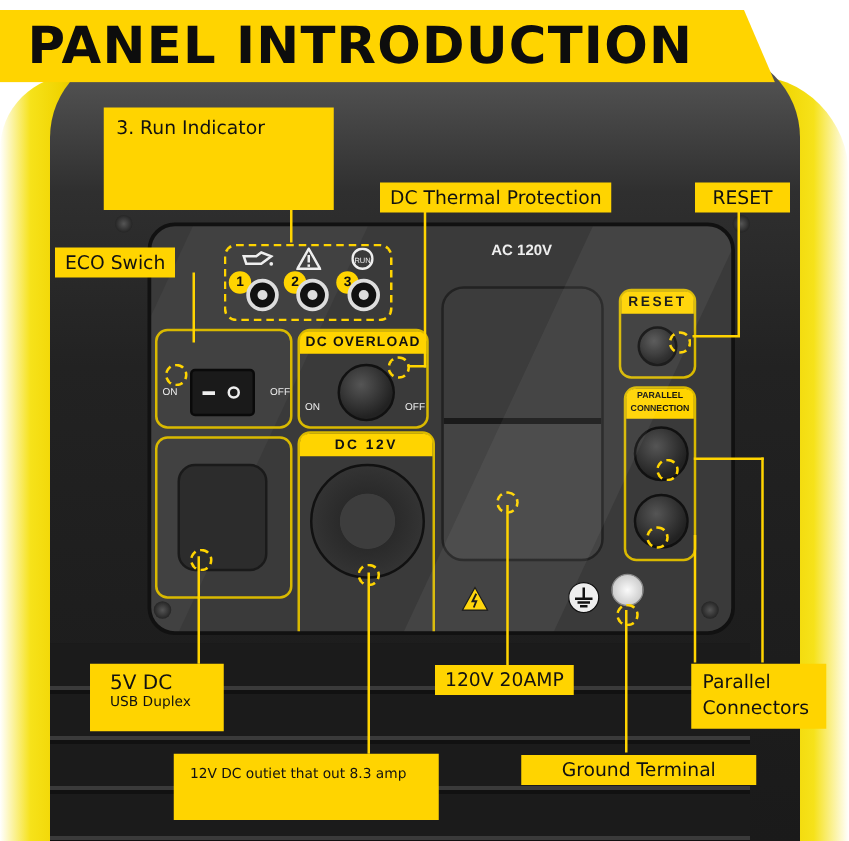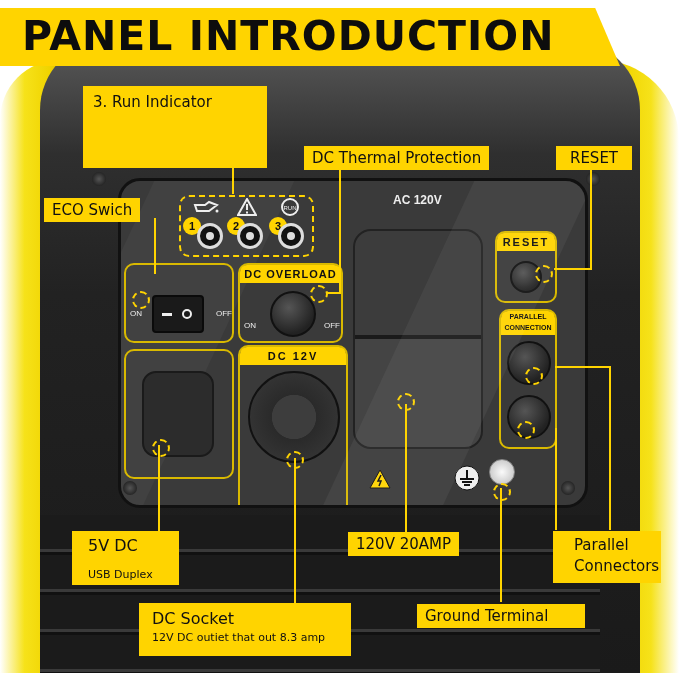--- a/index.html
+++ b/index.html
@@ -148,22 +148,21 @@
   <div class="line" style="left:555px;top:428px;width:2px;height:102px"></div>
 
   <div class="callout" style="left:83px;top:86px;width:184px;height:82px;font-size:15px;line-height:24px;padding:4px 10px">
     <div>3. Run Indicator</div>
   </div>
   <div class="callout" style="left:304px;top:146px">DC Thermal Protection</div>
   <div class="callout" style="left:556px;top:146px;width:76px;text-align:center">RESET</div>
   <div class="callout" style="left:44px;top:198px">ECO Swich</div>
   <div class="callout" style="left:72px;top:531px;width:107px;height:54px;padding:5px 16px">
     <div style="font-size:16px">5V DC</div>
-    <div style="font-size:11px;margin-top:13px">USB Duplex</div>
+    <div style="font-size:11px;margin-top:0">USB Duplex</div>
   </div>
   <div class="callout" style="left:139px;top:603px;width:212px;height:53px;padding:6px 13px">
-    <div style="font-size:16px">DC Socket</div>
     <div style="font-size:11px;margin-top:3px">12V DC outiet that out 8.3 amp</div>
   </div>
   <div class="callout" style="left:348px;top:532px">120V 20AMP</div>
-  <div class="callout" style="left:553px;top:531px;width:108px;height:52px;line-height:21px;padding:4px 21px;white-space:normal">Parallel Connectors</div>
-  <div class="callout" style="left:417px;top:604px;width:168px;text-align:left">Ground Terminal</div>
+  <div class="callout" style="left:553px;top:531px;width:108px;height:52px;line-height:21px;padding:4px 9px;white-space:normal">Parallel Connectors</div>
+  <div class="callout" style="left:417px;top:604px;width:188px;text-align:center">Ground Terminal</div>
 </div>
 
 </body></html>

